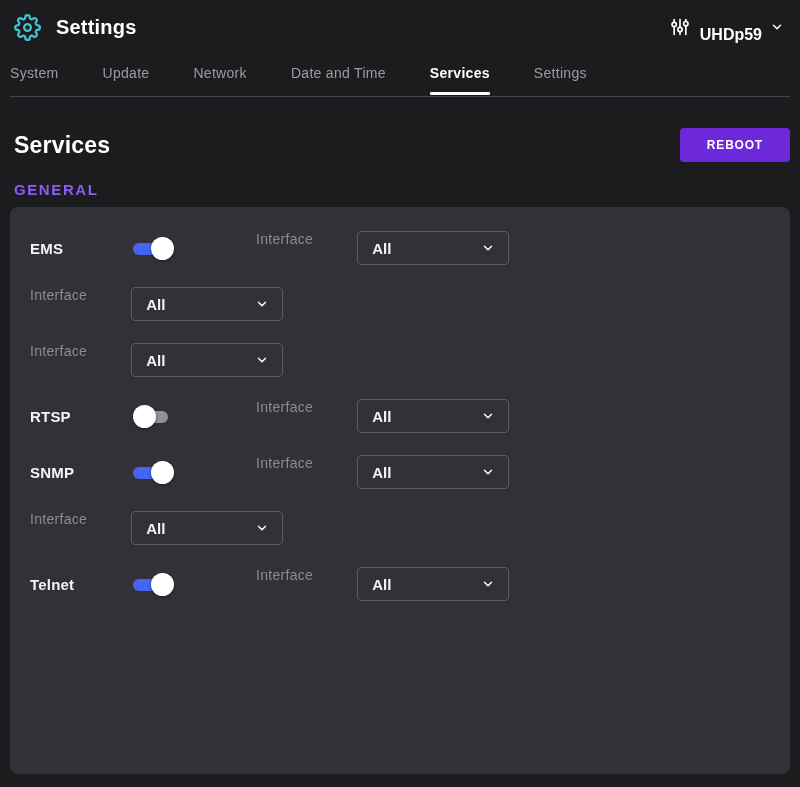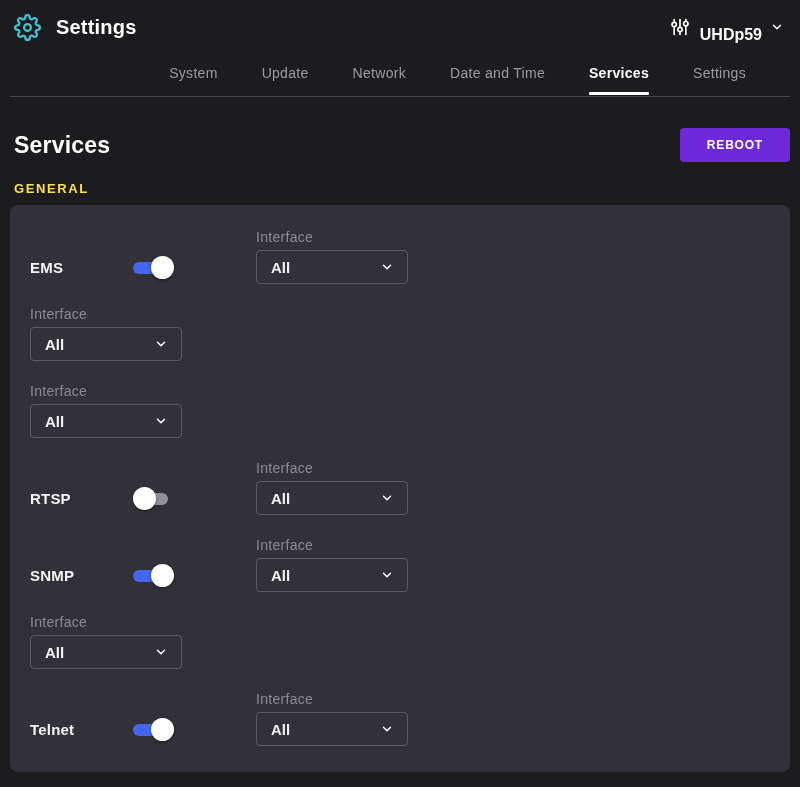--- a/index.html
+++ b/index.html
@@ -26,21 +26,20 @@
   .sliders-icon { width:20px; height:20px; display:block; }
   .device-name { font-size:16px; font-weight:600; margin:16px 8px 0 10px; }
   .chevron-sm { width:14px; height:14px; display:block; }
 
   
   .tab-bar {
     margin:0 10px;
     display:flex;
     border-bottom:1px solid #46464e;
     padding-top:5px;
-    justify-content:flex-end;
   }
   .tab {
     position:relative;
     font-size:14px;
     color:#9b9ba2;
     padding:6px 0 15px 0;
     margin-right:44px;
     cursor:pointer;
     letter-spacing:0.3px;
   }
@@ -71,24 +70,24 @@
     height:34px;
     padding:0 27px;
     font-family:"Liberation Sans", sans-serif;
     font-size:12px;
     font-weight:bold;
     letter-spacing:0.8px;
     cursor:pointer;
   }
   .section-label {
     margin:19px 14px 0 14px;
-    font-size:13px;
+    font-size:15px;
     font-weight:600;
     letter-spacing:1.6px;
-    color:#fde047;
+    color:#8b5cf6;
   }
 
   
   .card {
     margin:9px 10px 0 10px;
     background:#313137;
     border-radius:8px;
     padding:24px 20px 24px 20px;
     height:567px;
   }
@@ -116,21 +115,21 @@
     width:23px; height:23px;
     border-radius:50%;
     background:#ffffff;
     box-shadow:0 1px 3px rgba(0,0,0,0.45);
     transition:left .15s;
   }
   .toggle.on .track { background:#4565ee; }
   .toggle.on .knob { left:18px; }
 
   
-  .row-field { display:flex; flex-direction:column; }
+  .row-field { display:flex; flex-direction:row;gap:44px; }
   .field-label { font-size:14px; color:#8b8b93; margin-bottom:5px; letter-spacing:0.3px; }
   .select {
     width:152px; height:34px;
     border:1px solid #5b5b64;
     border-radius:4px;
     display:flex;
     align-items:center;
     justify-content:space-between;
     padding:0 13px 0 14px;
     cursor:pointer;

